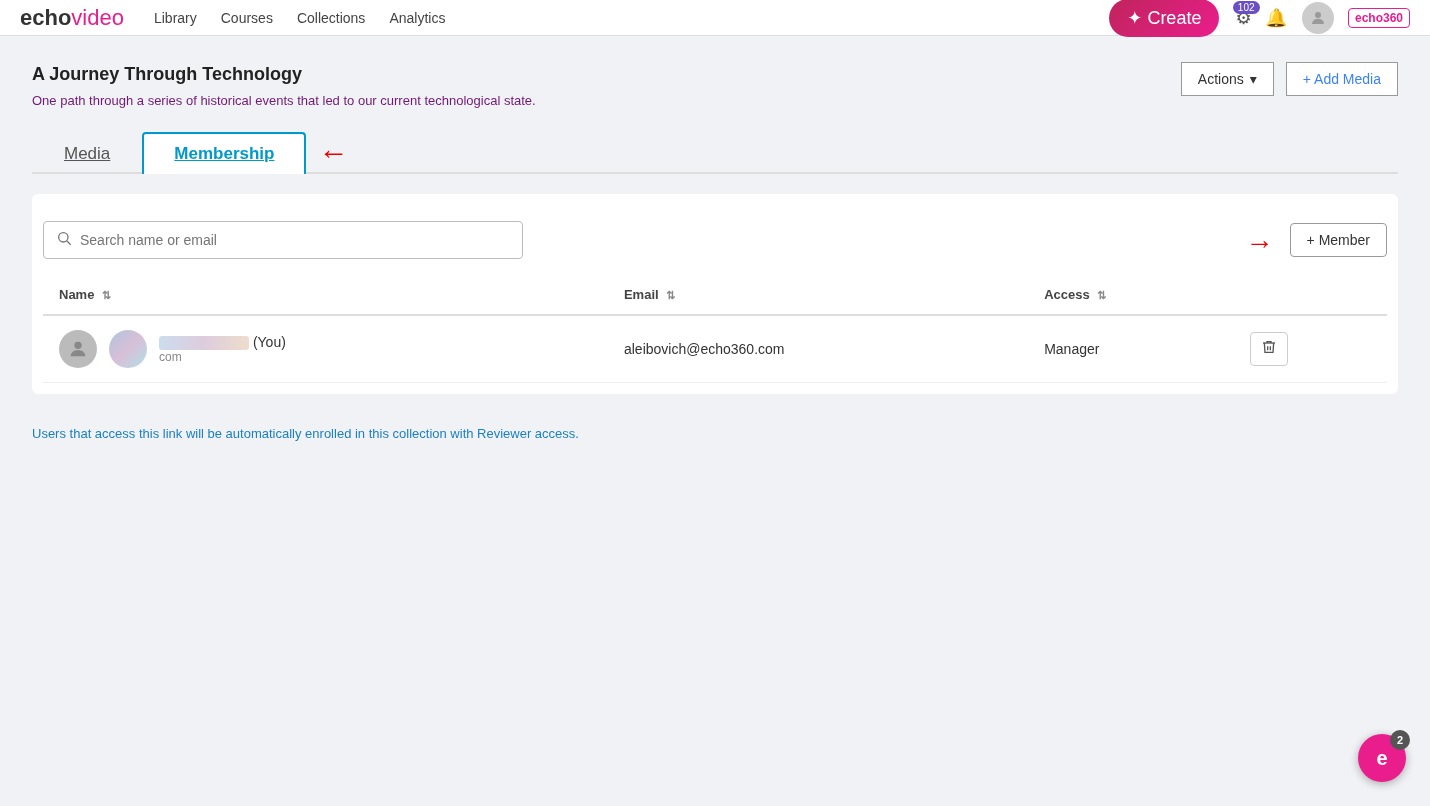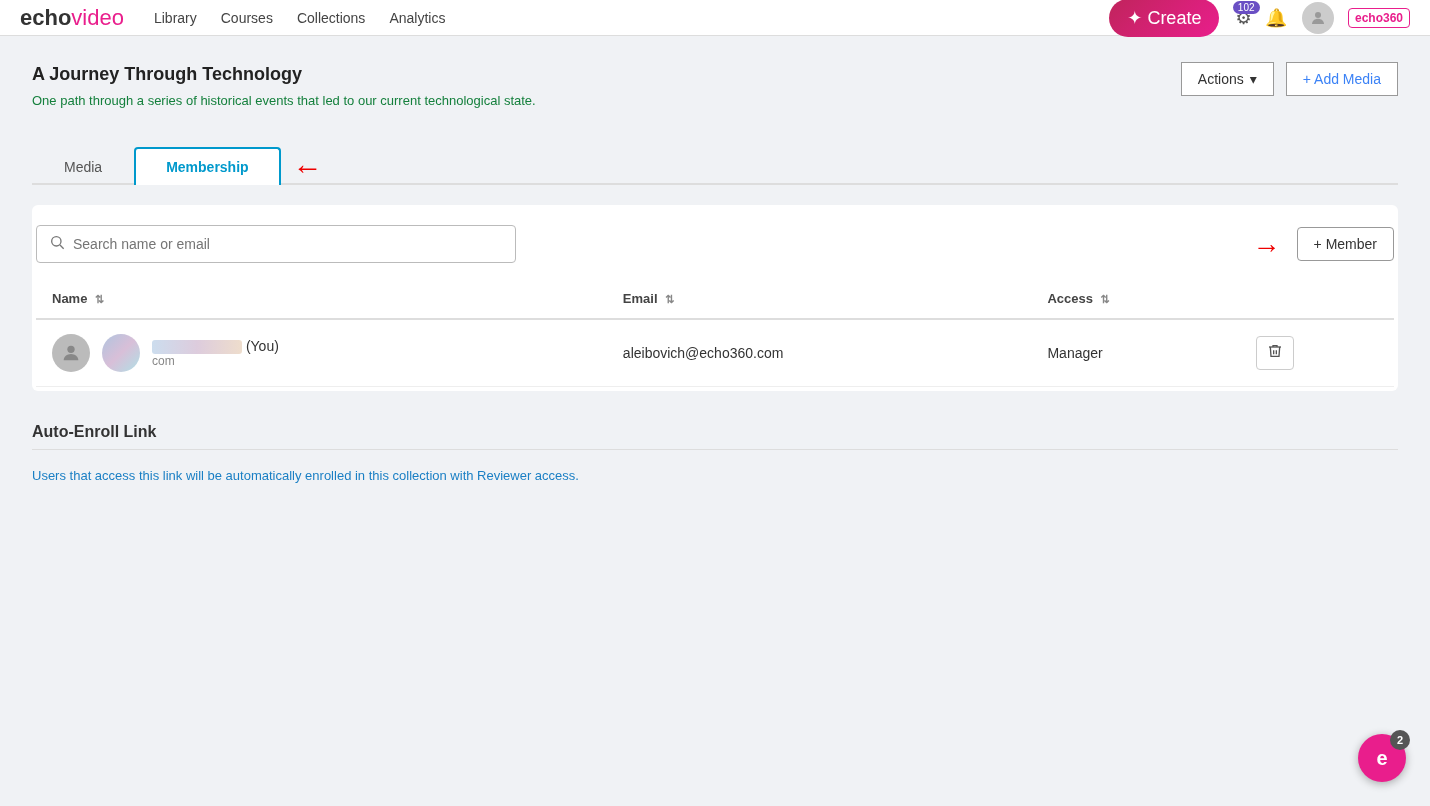--- a/index.html
+++ b/index.html
@@ -79,22 +79,22 @@
     }
 
     .page-title {
       font-size: 18px;
       font-weight: 600;
       color: #222;
       margin-bottom: 8px;
     }
     .page-description {
       font-size: 13px;
-      color: #15803d;
-      margin-bottom: 39px;
+      color: #701a75;
+      margin-bottom: 24px;
     }
 
     
     .top-actions {
       position: absolute;
       top: 62px;
       right: 32px;
       display: flex;
       gap: 12px;
     }
@@ -125,26 +125,27 @@
 
     
     .tabs {
       display: flex;
       border-bottom: 2px solid #ddd;
       margin-bottom: 20px;
     }
     .tab {
       padding: 10px 30px;
       cursor: pointer;
-      font-size: 14px;
+      font-size: 17px;
       color: #555;
       border: 2px solid transparent;
       border-bottom: none;
       margin-bottom: -2px;
       border-radius: 4px 4px 0 0;
+      text-decoration: underline;
     }
     .tab.active {
       border-color: #0099cc;
       color: #0099cc;
       font-weight: bold;
       background: #fff;
     }
 
     
     .arrow-indicator {
@@ -152,21 +153,21 @@
       color: #e00;
       font-size: 30px;
       margin-left: 12px;
       vertical-align: middle;
     }
 
     
     .membership-panel {
       background: #fff;
       border-radius: 6px;
-      padding: 4px;
+      padding: 11px;
     }
 
     
     .search-add-row {
       display: flex;
       align-items: center;
       justify-content: space-between;
       padding: 16px 0;
       margin-bottom: 0;
     }
@@ -482,21 +483,20 @@
                   <path d="M9 6V4h6v2"></path>
               </svg>
             </button>
           </td>
         </tr>
       </tbody>
     </table>
   </div>
 
   <div class="auto-enroll-section">
-    <div class="auto-enroll-title">Auto-Enroll Link</div>
     <div class="auto-enroll-note">
       <span>Users that access this link will be automatically enrolled in this collection with Reviewer access.</span>
     </div>
   </div>
 </div>
 
 <div class="bottom-right-badge">
   <span>e</span>
   <div class="bottom-badge-num">2</div>
 </div>

